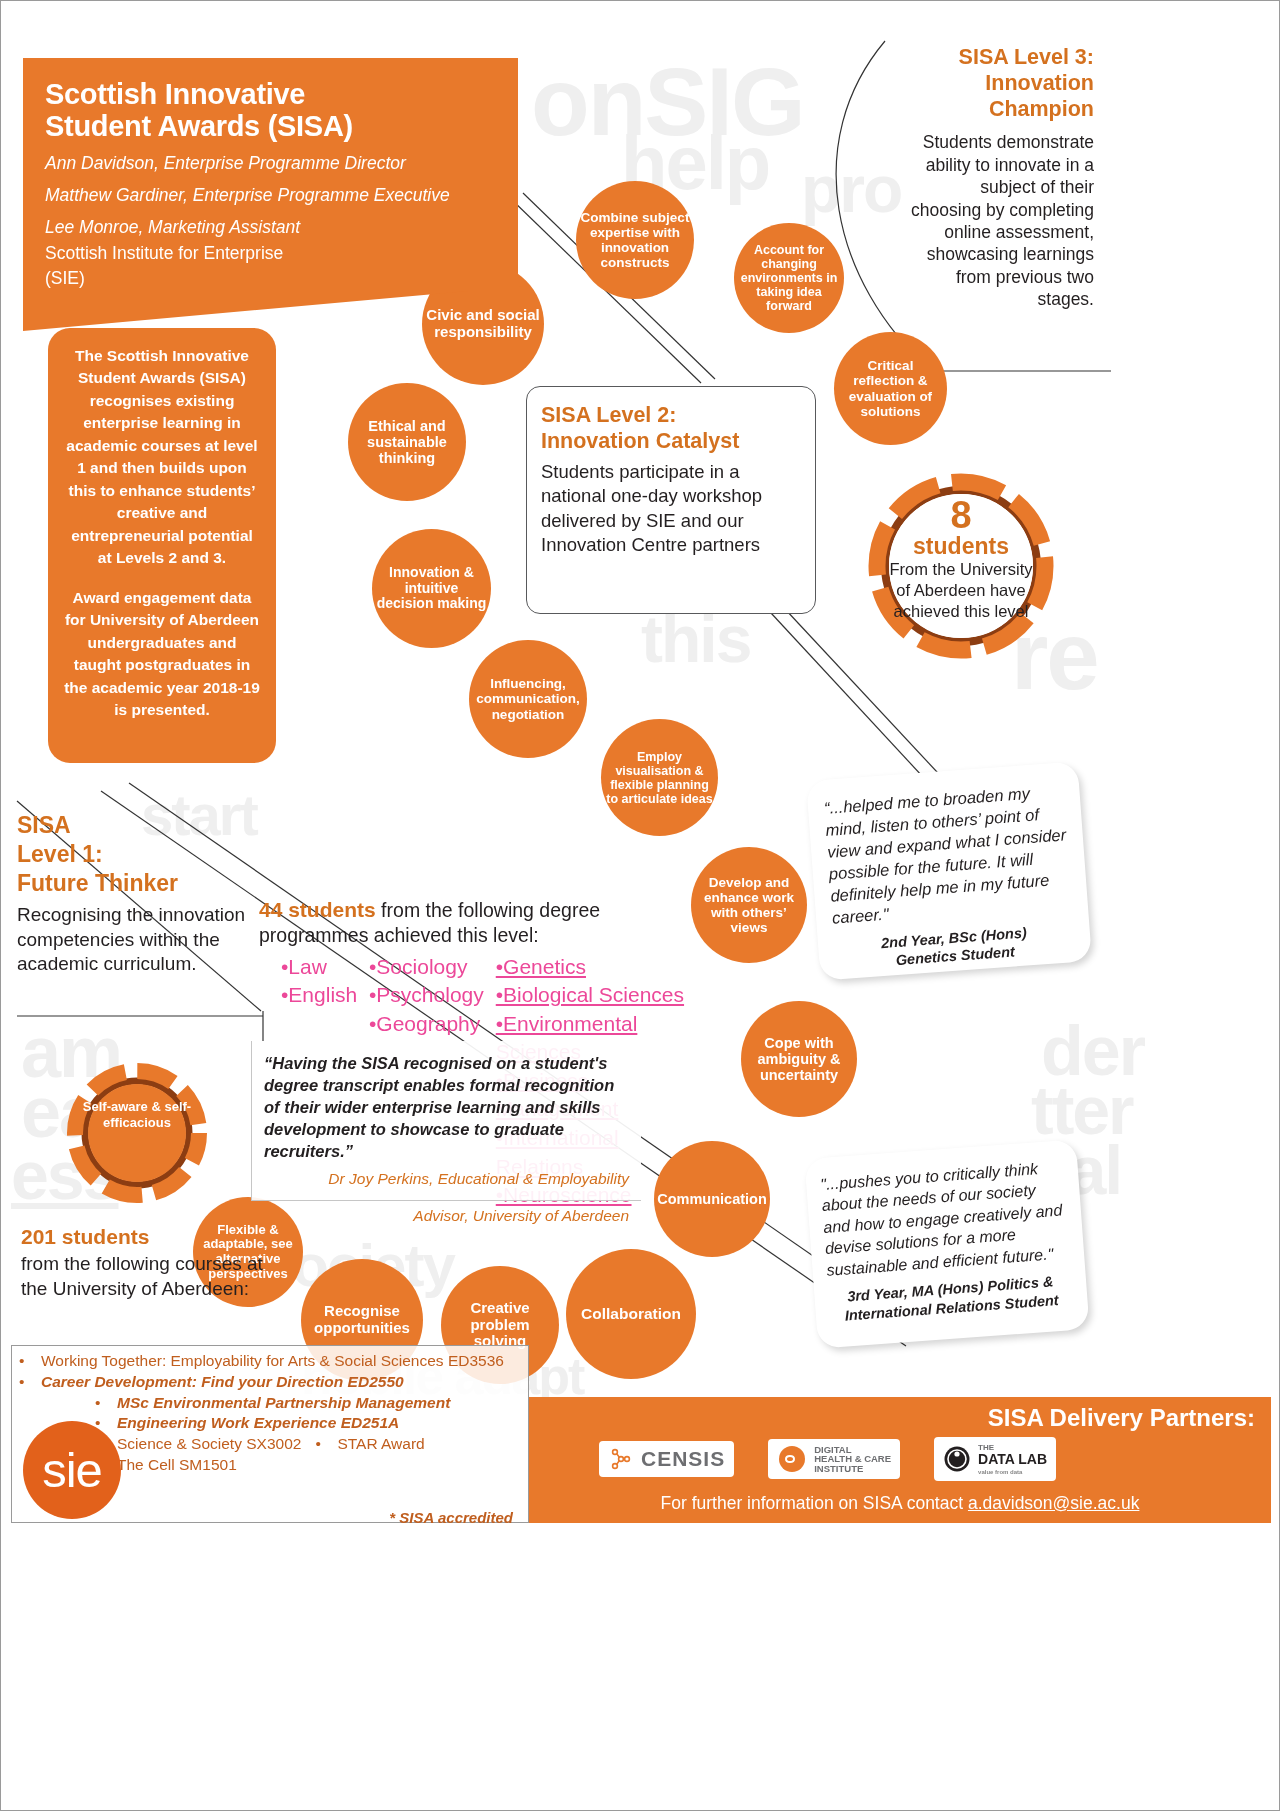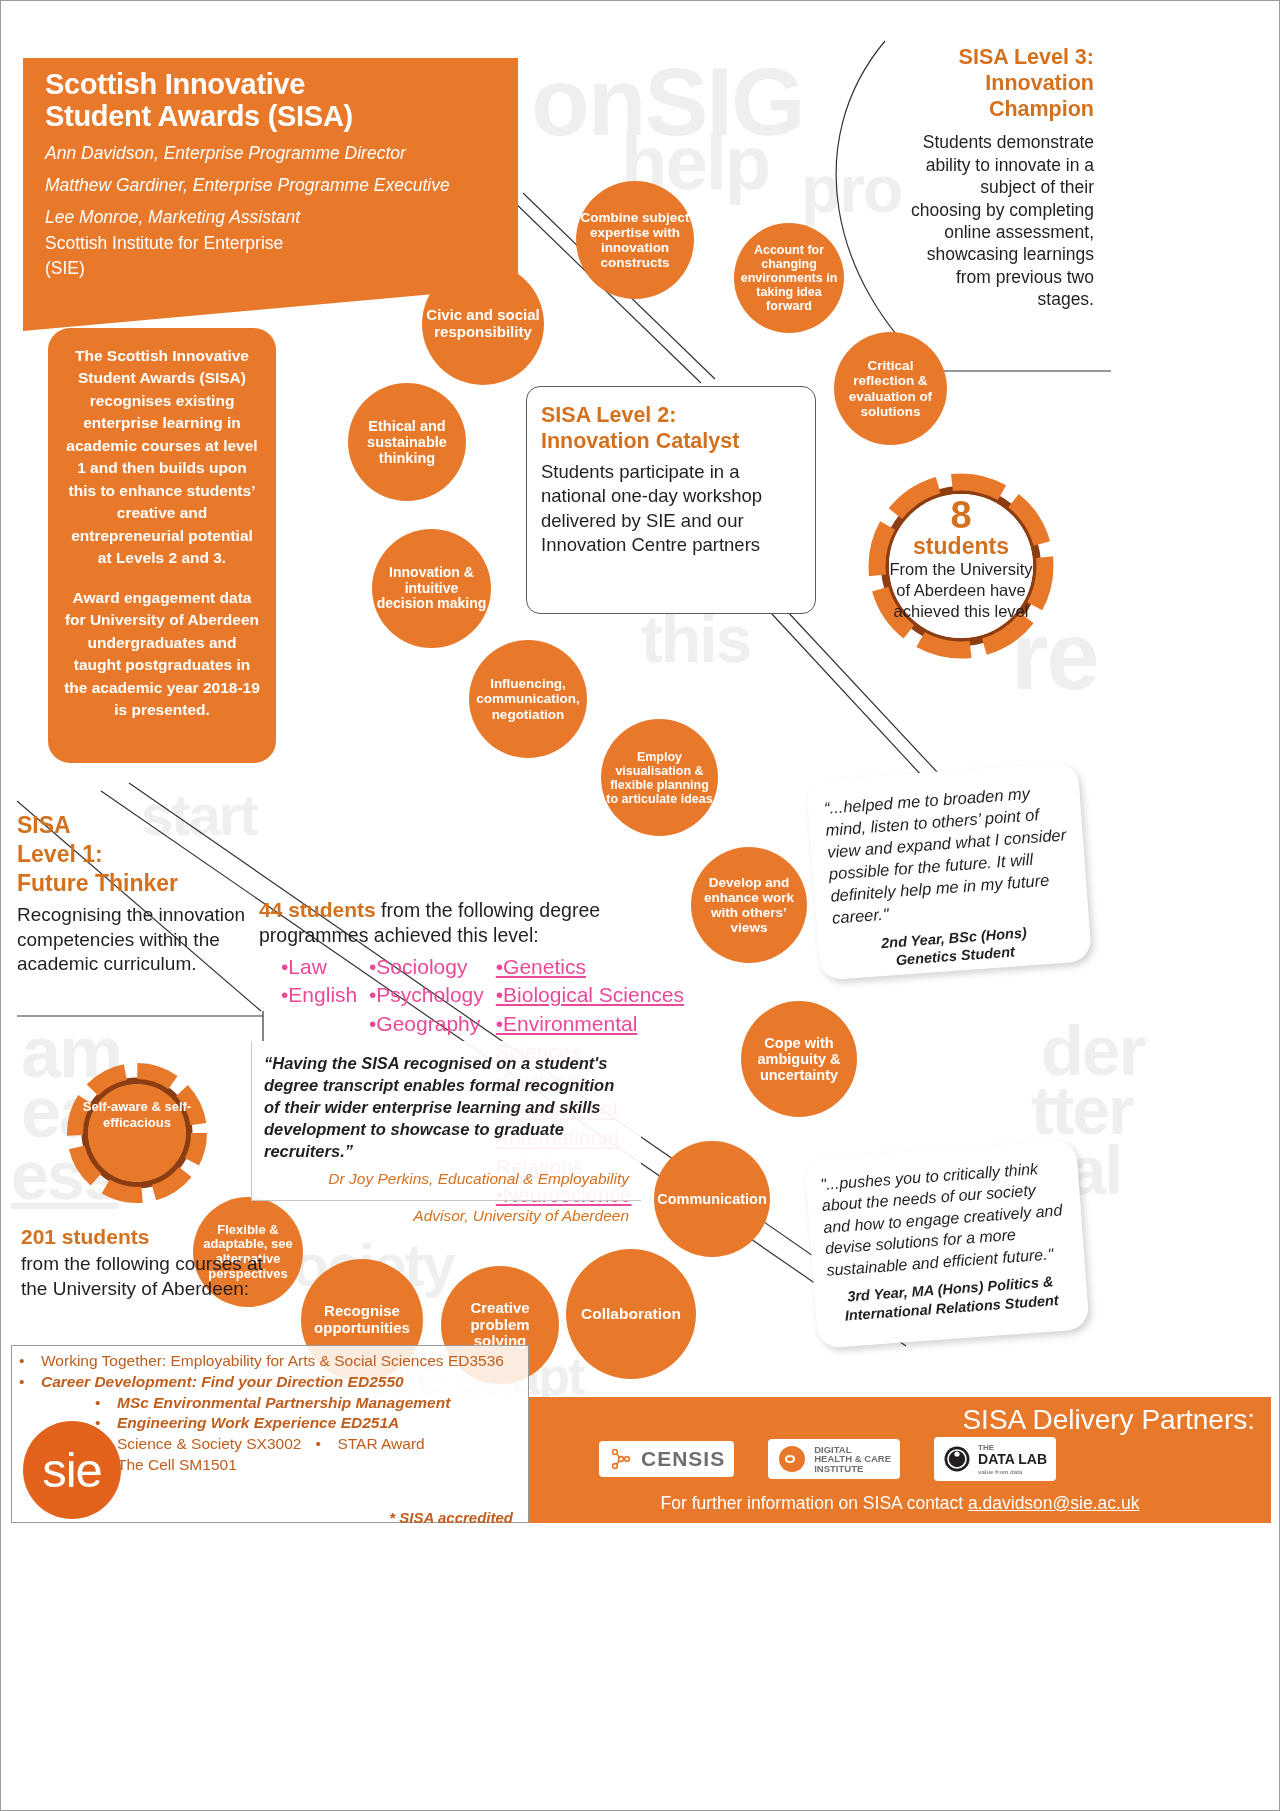--- a/index.html
+++ b/index.html
@@ -47,21 +47,21 @@
     border:1.3px solid #58595b;
     border-radius:14px;
     z-index:7;
   }
   .lvl-title { color:#D4711F; font-weight:bold; }
 
   
   #header {
     position:absolute; left:22px; top:57px; width:495px; height:233px;
     background:#E8792B; color:#fff; z-index:8;
-    padding:10px 18px 0 22px;
+    padding:20px 18px 0 22px;
   }
   #header .h1 { font-size:29px; font-weight:bold; line-height:1.12; letter-spacing:-0.3px;}
   #header .sub { font-size:17.5px; font-style:italic; line-height:1.33; margin-top:9px; }
   #header .sub2 { font-size:17.5px; line-height:1.33; margin-top:2px; }
 
   
   #wedge {
     position:absolute; left:22px; top:285px; width:500px; height:45px;
     background:#E8792B; z-index:7;
     clip-path: polygon(0 0, 100% 0, 0 100%);
@@ -178,21 +178,21 @@
   #blbox {
     position:absolute; left:10px; top:1344px; width:518px; height:178px;
     border:1.2px solid #9a9a9a; z-index:7; background:rgba(255,255,255,.85);
   }
 
   
   #footer {
     position:absolute; left:528px; top:1396px; width:742px; height:126px;
     background:#E8792B; z-index:9; color:#fff;
   }
-  #footer .hd { position:absolute; right:16px; top:7px; font-size:28px; font-weight:normal; }
+  #footer .hd { position:absolute; right:16px; top:7px; font-size:24px; font-weight:bold; }
   #footer .contact { position:absolute; left:0; right:0; bottom:9px; text-align:center; font-size:17.5px; }
   #footer .contact a { color:#fff; text-decoration:underline; }
   #logos { position:absolute; left:70px; top:40px; display:flex; gap:34px; align-items:center; }
   .logochip { background:#fff; border-radius:4px; padding:5px 9px; display:flex; align-items:center; gap:7px;}
   .logochip .nm { color:#6d6e71; font-weight:bold; line-height:1.02; }
 
   .star { position:absolute; right:14px; bottom:8px; font-size:15px; font-style:italic; font-weight:bold; color:#C05E1E; z-index:10;}
 </style>
 </head>
 <body>

